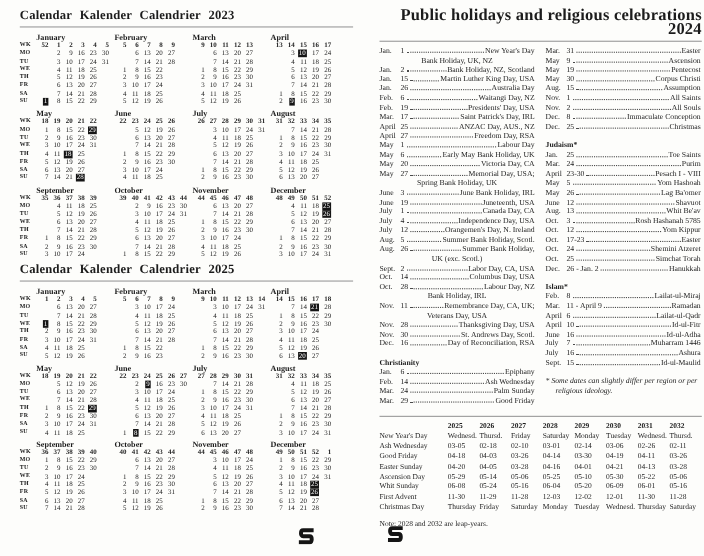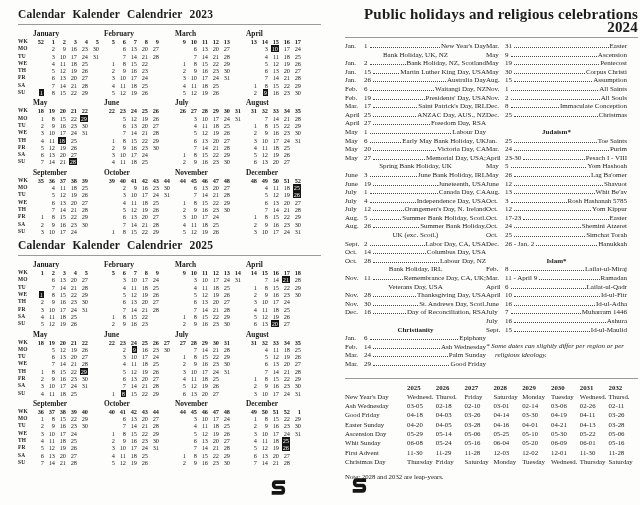--- a/index.html
+++ b/index.html
@@ -22,29 +22,29 @@
   .month{width:71px;flex:none;}
   .m-name{font-weight:bold;font-size:7.4px;height:9px;line-height:9px;}
   .m-row{display:flex;height:7.3px;line-height:7.3px;font-size:6.3px;}
   .m-row.wk{font-weight:bold;}
   .cell{width:11px;flex:none;text-align:right;}
   .cell .hl{background:#151515;color:#fff;padding:0 1px;}
   .cal-block{margin-bottom:4px;}
 
   
   .page-header{font-weight:bold;font-size:15px;text-align:right;letter-spacing:.2px;line-height:13px;margin:0;}
-  .holiday-cols{display:flex;margin-top:0;}
+  .holiday-cols{display:flex;gap:10px;margin-top:0;}
   .hcol{width:141px;flex:none;font-size:7px;}
   .h-item{display:flex;align-items:baseline;height:8.6px;line-height:8.6px;white-space:nowrap;}
   .h-mo{flex:none;display:inline-block;min-width:19px;}
   .h-dy{flex:none;}
   .leader{flex:1;border-bottom:1px dotted #4a4a4a;margin:0 1px 1.5px 2px;min-width:3px;}
   .h-name{flex:none;}
   .h-cont{text-align:center;height:8.6px;line-height:8.6px;}
-  .h-sec{font-weight:bold;height:8.6px;line-height:8.6px;margin-top:8.6px;text-align:center;}
+  .h-sec{font-weight:bold;height:8.6px;line-height:8.6px;margin-top:8.6px;}
   .footnote{font-style:italic;margin-top:8px;line-height:9px;padding-left:9px;text-indent:-9px;}
 
   .var-section{margin-top:9px;}
   .var-table{margin-top:3px;font-size:6.8px;}
   .vt-row{display:flex;height:9.3px;line-height:9.3px;}
   .vt-row.head{font-weight:bold;}
   .vt-label{width:62px;flex:none;}
   .vt-cell{width:28.8px;flex:none;}
   .note{font-size:6.8px;margin-top:7px;}
 

